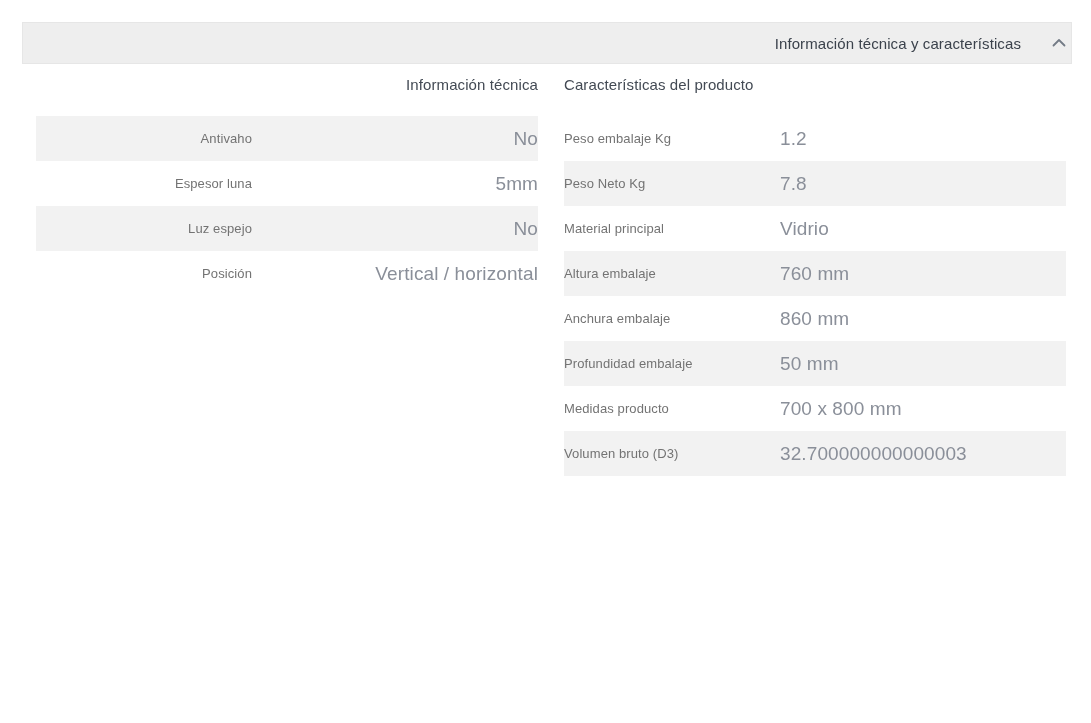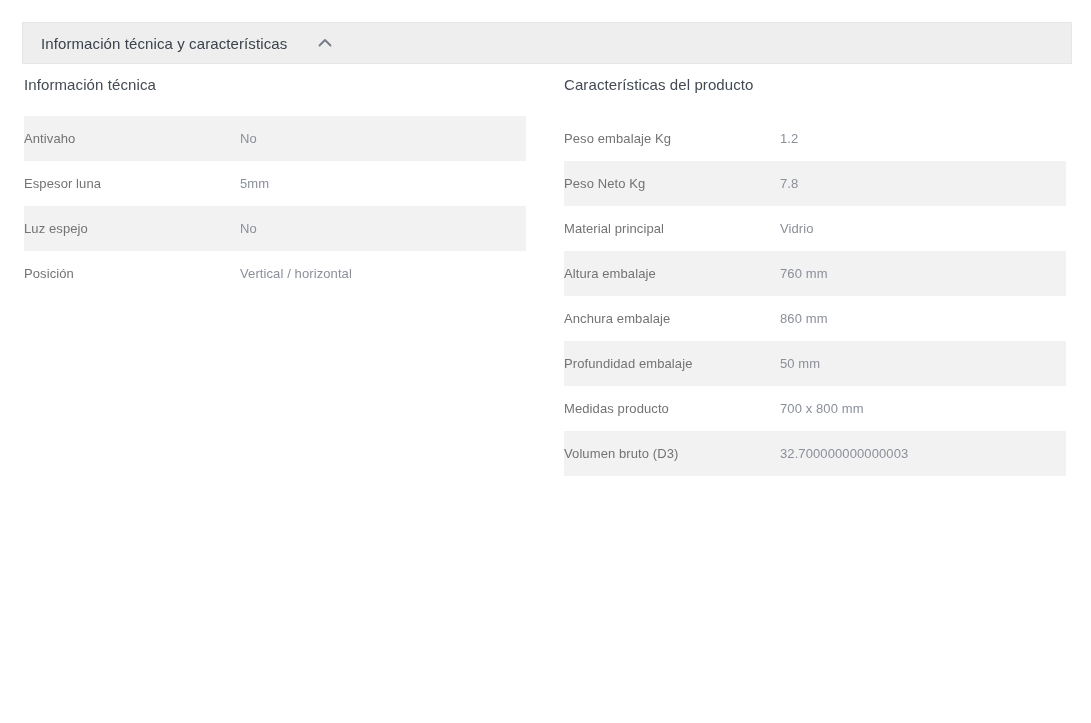--- a/index.html
+++ b/index.html
@@ -29,20 +29,21 @@
     left: 22px;
     top: 22px;
     width: 1050px;
     height: 42px;
     background: #eeeeee;
     border: 1px solid #e6e6e6;
     box-sizing: border-box;
     display: flex;
     align-items: center;
     cursor: pointer;
+    justify-content: flex-end;
   }
   .accordion-title {
     font-size: 15px;
     color: #3b424c;
     letter-spacing: 0.1px;
     padding-left: 18px;
     white-space: nowrap;
   }
   .accordion-chevron {
     margin-left: 26px;
@@ -58,21 +59,21 @@
   .columns {
     position: absolute;
     left: 0;
     top: 72px;
     width: 1091px;
   }
   .col {
     position: absolute;
     top: 0;
   }
-  .col-left  { left: 24px;  width: 502px; }
+  .col-left  { left: 36px;  width: 502px; text-align: right; }
   .col-right { left: 564px; width: 502px; }
 
   .col-heading {
     font-size: 15px;
     color: #434a54;
     font-weight: 400;
     margin: 0;
     padding: 0 0 0 0;
     height: 26px;
     line-height: 26px;
@@ -95,21 +96,21 @@
   }
   .spec-key {
     font-size: 13px;
     font-weight: normal;
     color: #737373;
     padding-left: 20px;
     letter-spacing: 0.1px;
     white-space: nowrap;
   }
   .spec-val {
-    font-size: 13px;
+    font-size: 19px;
     font-weight: 400;
     color: #8a8f99;
     letter-spacing: 0.1px;
     white-space: nowrap;
     margin-left: 8px;
   }
   .col-left  .spec-key { width: 216px; }
   .col-left  .spec-val { width: 286px; }
   .col-right .spec-key { width: 216px; }
   .col-right .spec-val { width: 286px; }

